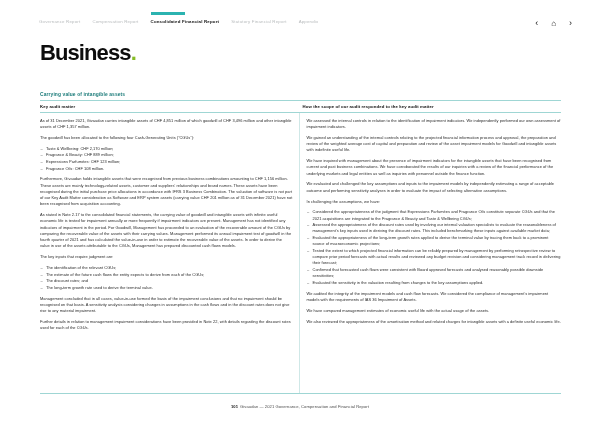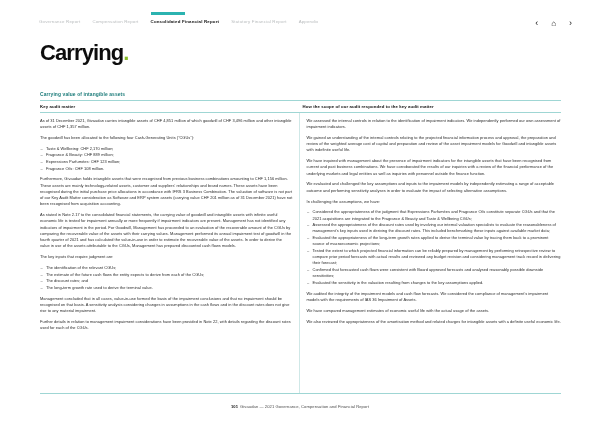--- a/index.html
+++ b/index.html
@@ -201,21 +201,21 @@
   </div>
 
   <div class="nav-arrows">
     <span>‹</span>
     <span class="home">⌂</span>
     <span>›</span>
   </div>
 </div>
 
 <div class="logo">
-  <span>Carrying</span><span class="dot">.</span>
+  <span>Business</span><span class="dot">.</span>
 </div>
 
 <div class="section-title">Carrying value of intangible assets</div>
 
 <div class="kam-table">
 
   <div class="thead">
     <div class="th left">Key audit matter</div>
     <div class="th right">How the scope of our audit responded to the key audit matter</div>
   </div>

